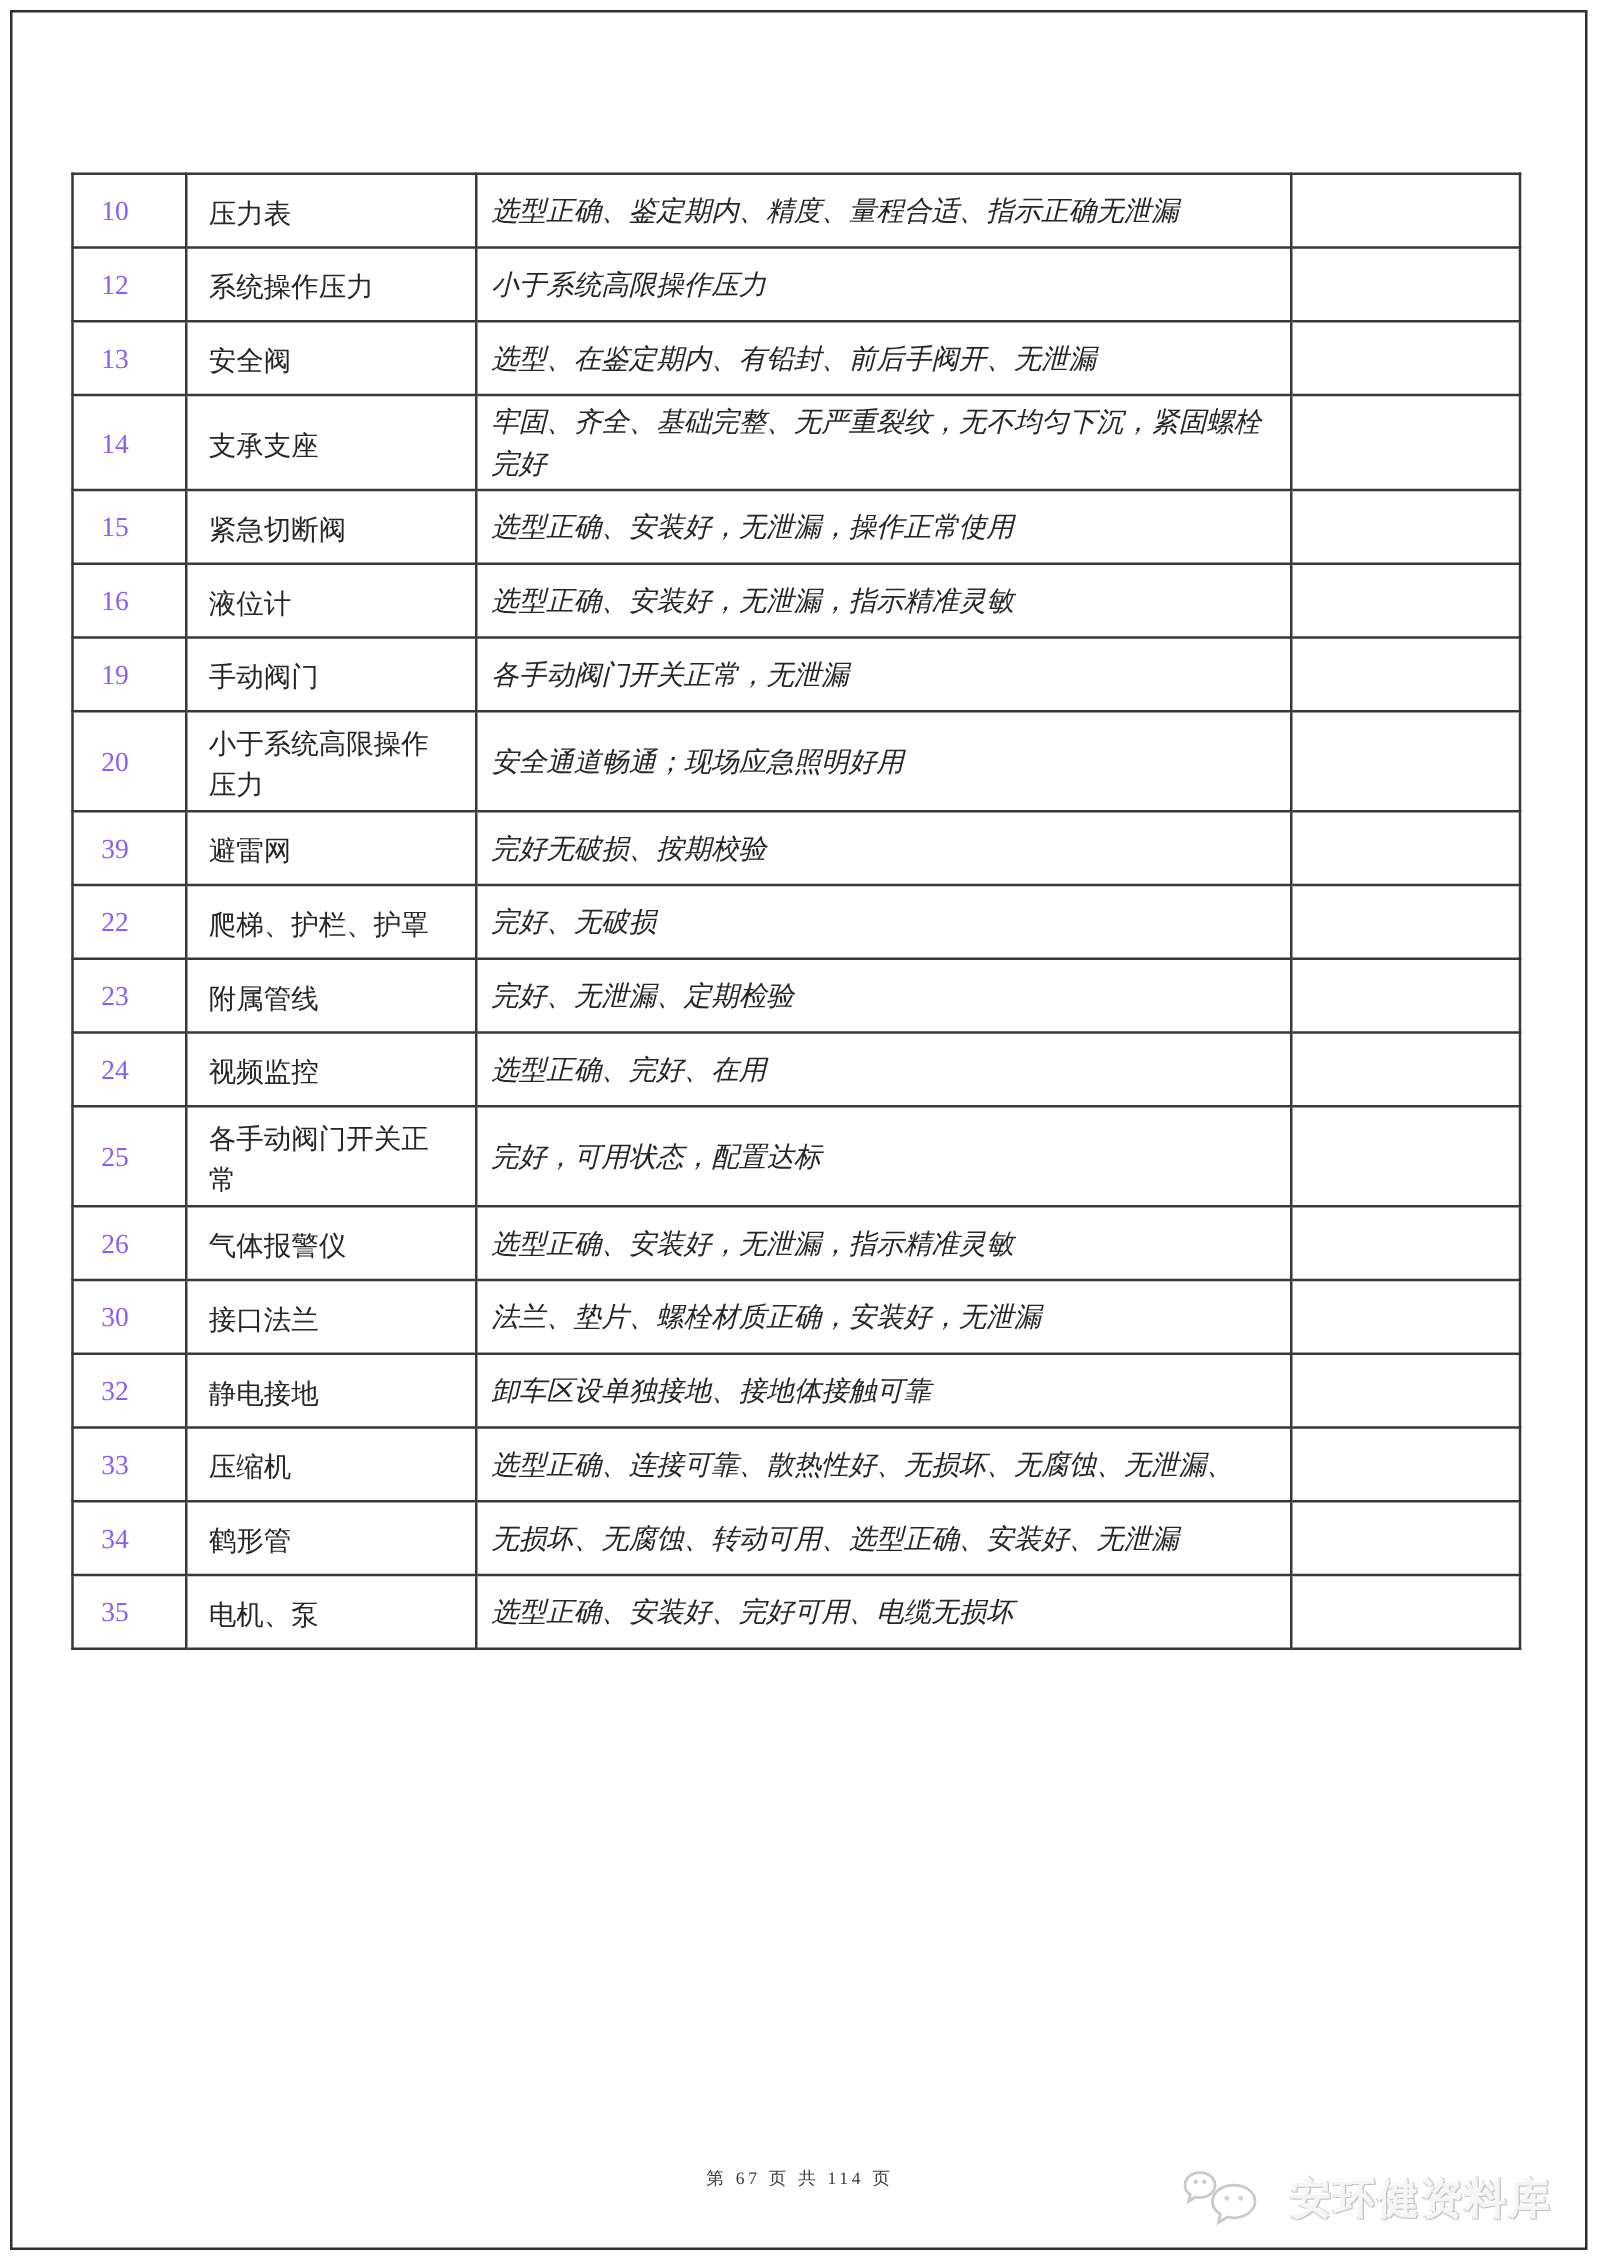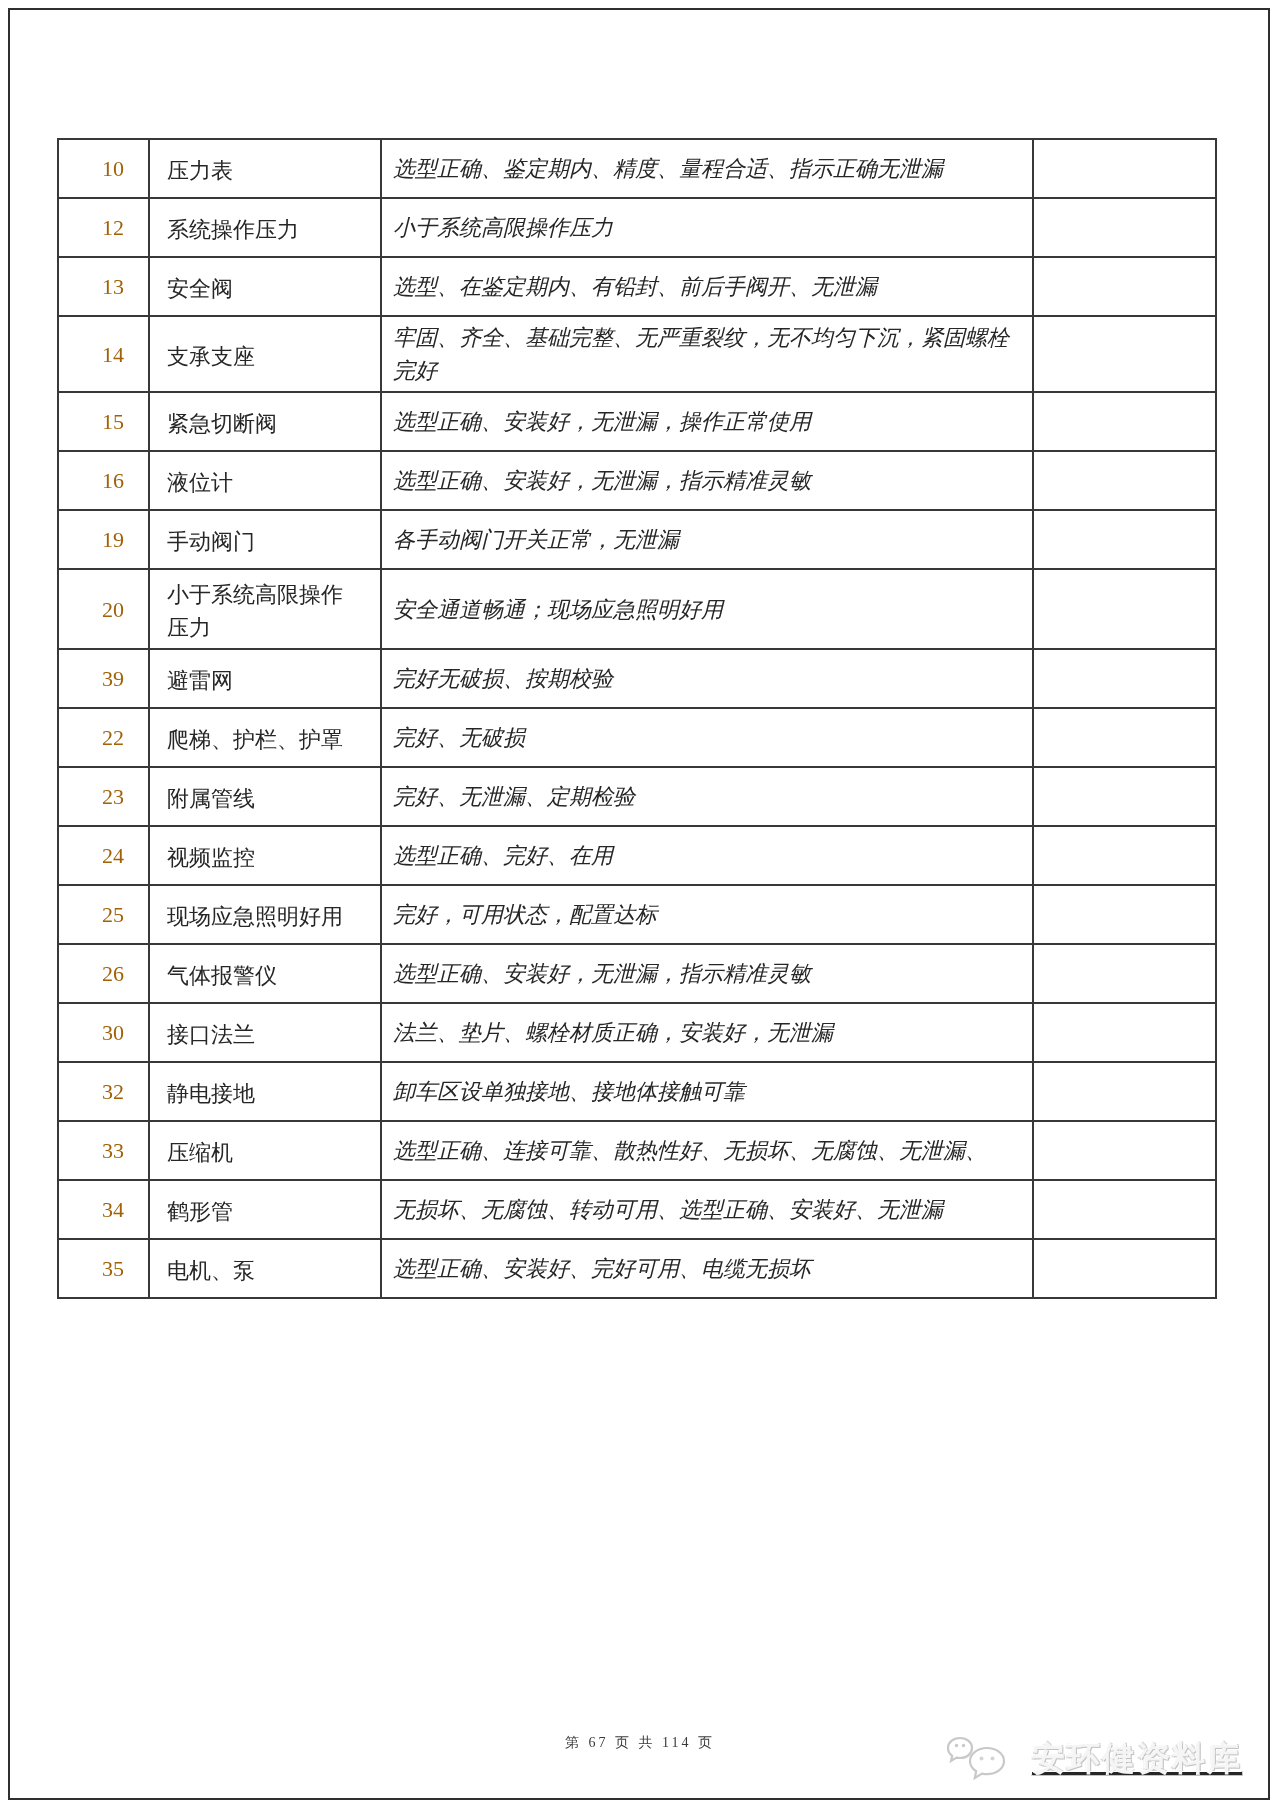--- a/index.html
+++ b/index.html
@@ -38,24 +38,24 @@
     border: 2px solid #383838;
     font-size: 22px;
     line-height: 1.5;
     height: 59px;
     vertical-align: middle;
     box-sizing: border-box;
     overflow: hidden;
     word-break: break-all;
   }
   td.c-no {
-    text-align: right;
+    text-align: center;
     font-size: 23px;
     padding-right: 24px;
-    color: #a16207;
+    color: #8b5cf6;
   }
   td.c-item {
     padding: 8px 36px 4px 17px;
   }
   td.c-crit {
     padding: 4px 10px 4px 11px;
     font-style: italic;
   }
   td.c-res {
     padding: 0;
@@ -71,21 +71,20 @@
     color: #3a3a3a;
   }
   .watermark {
     position: absolute;
     top: 1734px;
     right: 38px;
     display: flex;
     align-items: center;
     gap: 24px;
     user-select: none;
-    text-decoration: underline;
   }
   .watermark .wm-text {
     font-size: 33px;
     font-weight: bold;
     letter-spacing: 2px;
     color: #f5f5f5;
     text-shadow:
       1px 1px 0 #c2c2c2,
       -1px -1px 0 #ffffff,
       1px -1px 0 #d8d8d8,
@@ -176,21 +175,21 @@
       <td class="c-res"></td>
     </tr>
         <tr class="row">
       <td class="c-no">24</td>
       <td class="c-item">视频监控</td>
       <td class="c-crit">选型正确、完好、在用</td>
       <td class="c-res"></td>
     </tr>
         <tr class="row">
       <td class="c-no">25</td>
-      <td class="c-item">现场应急照明好用</td>
+      <td class="c-item">各手动阀门开关正常</td>
       <td class="c-crit">完好，可用状态，配置达标</td>
       <td class="c-res"></td>
     </tr>
         <tr class="row">
       <td class="c-no">26</td>
       <td class="c-item">气体报警仪</td>
       <td class="c-crit">选型正确、安装好，无泄漏，指示精准灵敏</td>
       <td class="c-res"></td>
     </tr>
         <tr class="row">

